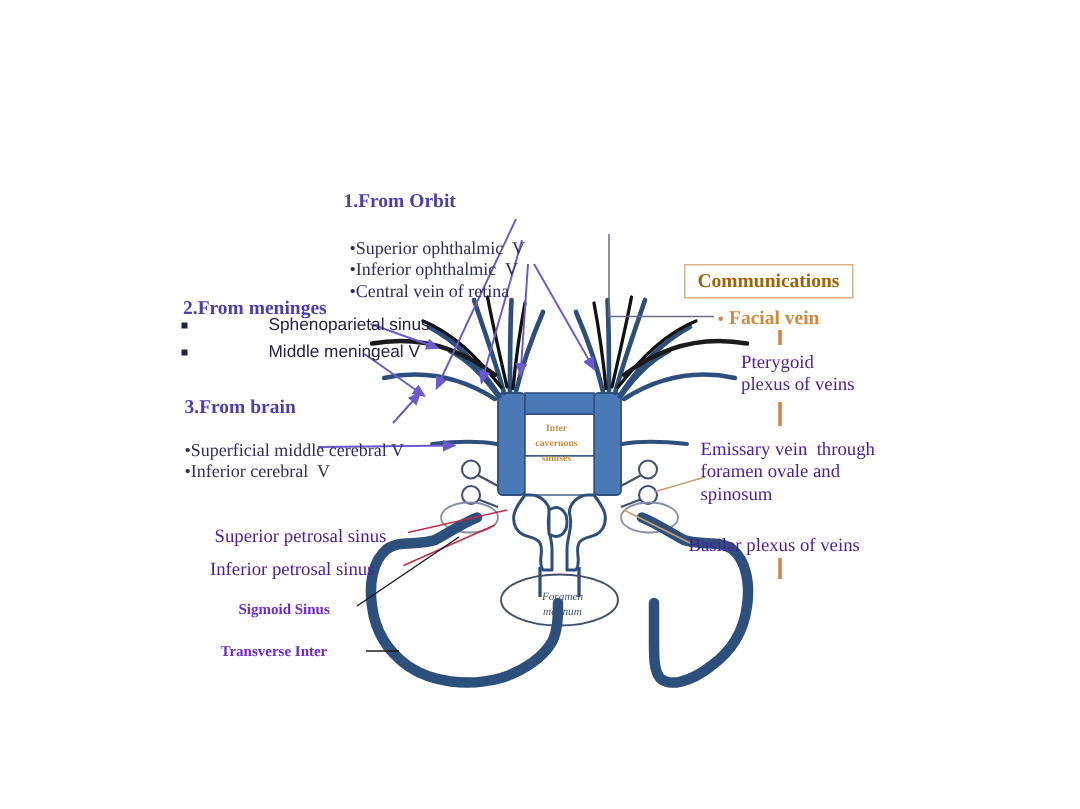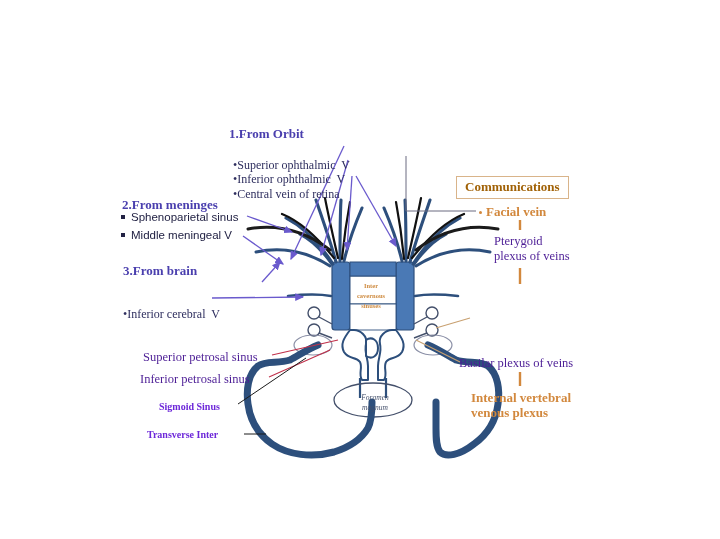--- a/index.html
+++ b/index.html
@@ -64,20 +64,21 @@
   }
   .trib-item {
     color: #2e2e5e;
     font-size: 12px;
     margin-top: 15px;
   }
   .trib-item-sans {
     color: #222244;
     font-size: 11.5px;
     font-family: "Liberation Sans", "DejaVu Sans", sans-serif;
+    margin-left: 48px;
   }
   
   #orbit-title { left: 229px; top: 126px; }
   #orbit-l1 { left: 233px; top: 143px; }
   #orbit-l2 { left: 233px; top: 157px; }
   #orbit-l3 { left: 233px; top: 172px; }
   
   #meninges-title { left: 122px; top: 197px; }
   #meninges-l1 { left: 131px; top: 211px; }
   #meninges-l2 { left: 131px; top: 229px; }
@@ -315,34 +316,36 @@
   <div class="lbl trib-item" id="orbit-l2">•Inferior ophthalmic  V</div>
   <div class="lbl trib-item" id="orbit-l3">•Central vein of retina</div>
 
   <div class="lbl grp-title" id="meninges-title">2.From meninges</div>
   <div class="lbl trib-item-sans" id="meninges-l1">Sphenoparietal sinus</div>
   <div class="lbl trib-item-sans" id="meninges-l2">Middle meningeal V</div>
   <div style="position:absolute;left:121px;top:215px;width:4px;height:4px;background:#222244;"></div>
   <div style="position:absolute;left:121px;top:233px;width:4px;height:4px;background:#222244;"></div>
 
   <div class="lbl grp-title" id="brain-title">3.From brain</div>
+  <div class="lbl trib-item" id="brain-l1">•Superficial middle cerebral V</div>
   <div class="lbl trib-item" id="brain-l2">•Inferior cerebral  V</div>
 
   <div class="lbl drain-item" id="drain-l1">Superior petrosal sinus</div>
   <div class="lbl drain-item" id="drain-l2">Inferior petrosal sinus</div>
   <div class="lbl sinus-item" id="sigmoid-lbl">Sigmoid Sinus</div>
   <div class="lbl sinus-item" id="transverse-lbl">Transverse Inter</div>
 
   <div class="bullet-dot"></div>
   <div class="lbl comm-accent" id="facial-vein">Facial vein</div>
   <div class="lbl comm-plain" id="pterygoid">Pterygoid
 plexus of veins</div>
+  <div class="lbl comm-plain" id="emissary">Emissary vein  through
+foramen ovale and
+spinosum</div>
   <div class="lbl comm-plain" id="basilar">Basilar plexus of veins</div>
-  <div class="lbl comm-accent" id="ivvp">Internal vertebral
-venous plexus</div>
 
   <div class="lbl" id="intercav">Inter
 cavernous
 sinuses</div>
   <div class="lbl" id="foramen-lbl">Foramen
 magnum</div>
 
 </div>
 
 </body></html>

